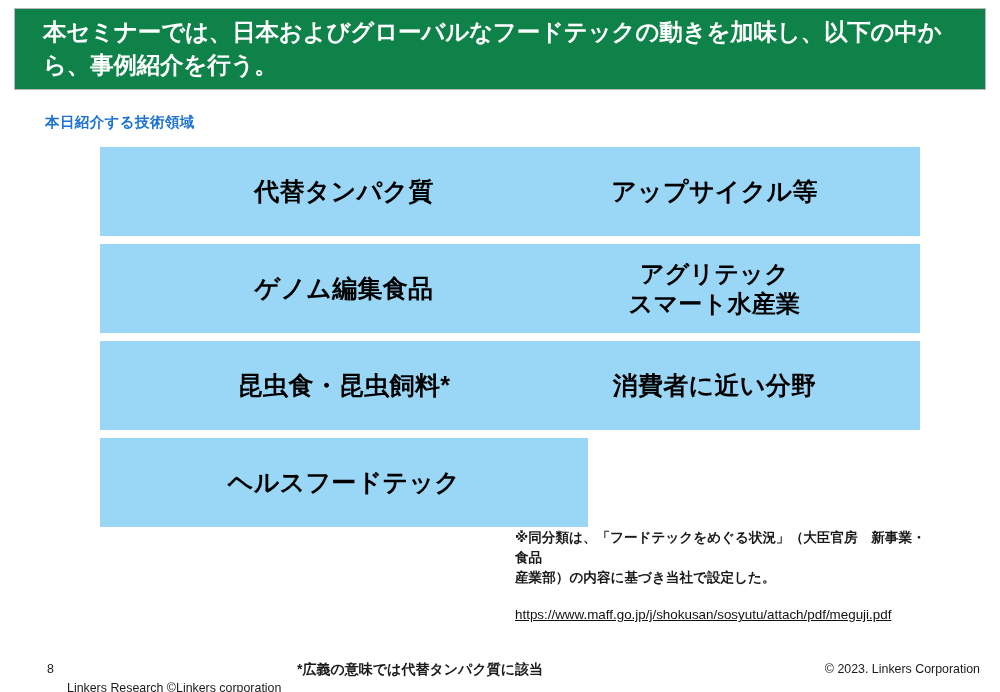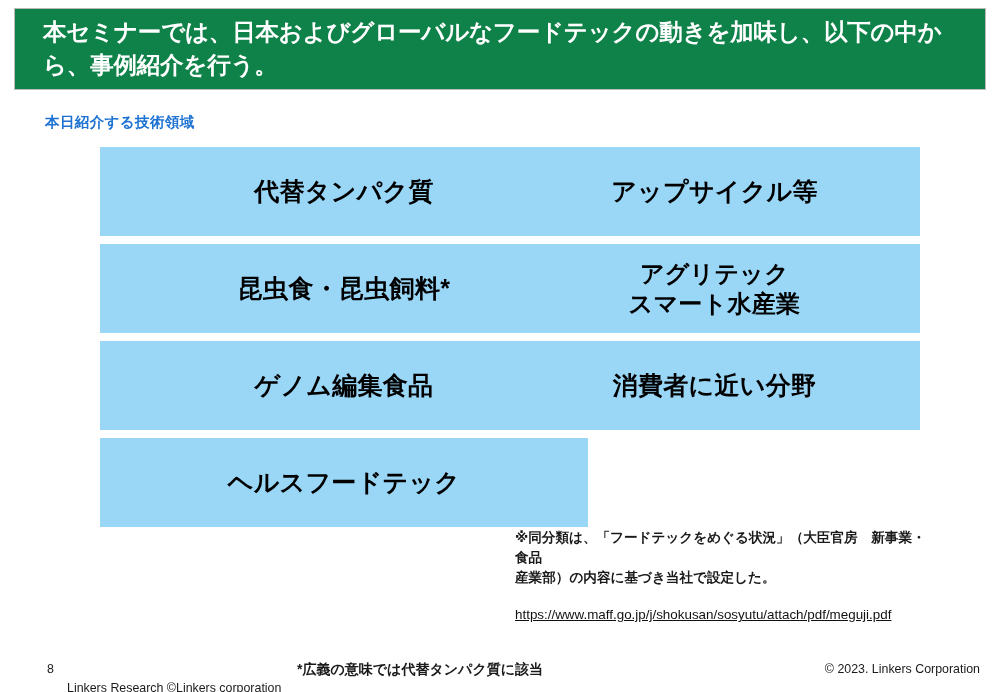--- a/index.html
+++ b/index.html
@@ -164,24 +164,24 @@
 ら、事例紹介を行う。</div>
   </div>
 
   <div class="section-subtitle">本日紹介する技術領域</div>
 
   <div class="col col-left">
     <div class="tech-box">
       <span class="tech-box-label">代替タンパク質</span>
     </div>
     <div class="tech-box">
+      <span class="tech-box-label">ゲノム編集食品</span>
+    </div>
+    <div class="tech-box">
       <span class="tech-box-label">昆虫食・昆虫飼料*</span>
-    </div>
-    <div class="tech-box">
-      <span class="tech-box-label">ゲノム編集食品</span>
     </div>
     <div class="tech-box">
       <span class="tech-box-label">ヘルスフードテック</span>
     </div>
   </div>
 
   <div class="col col-right">
     <div class="tech-box">
       <span class="tech-box-label">アップサイクル等</span>
     </div>

